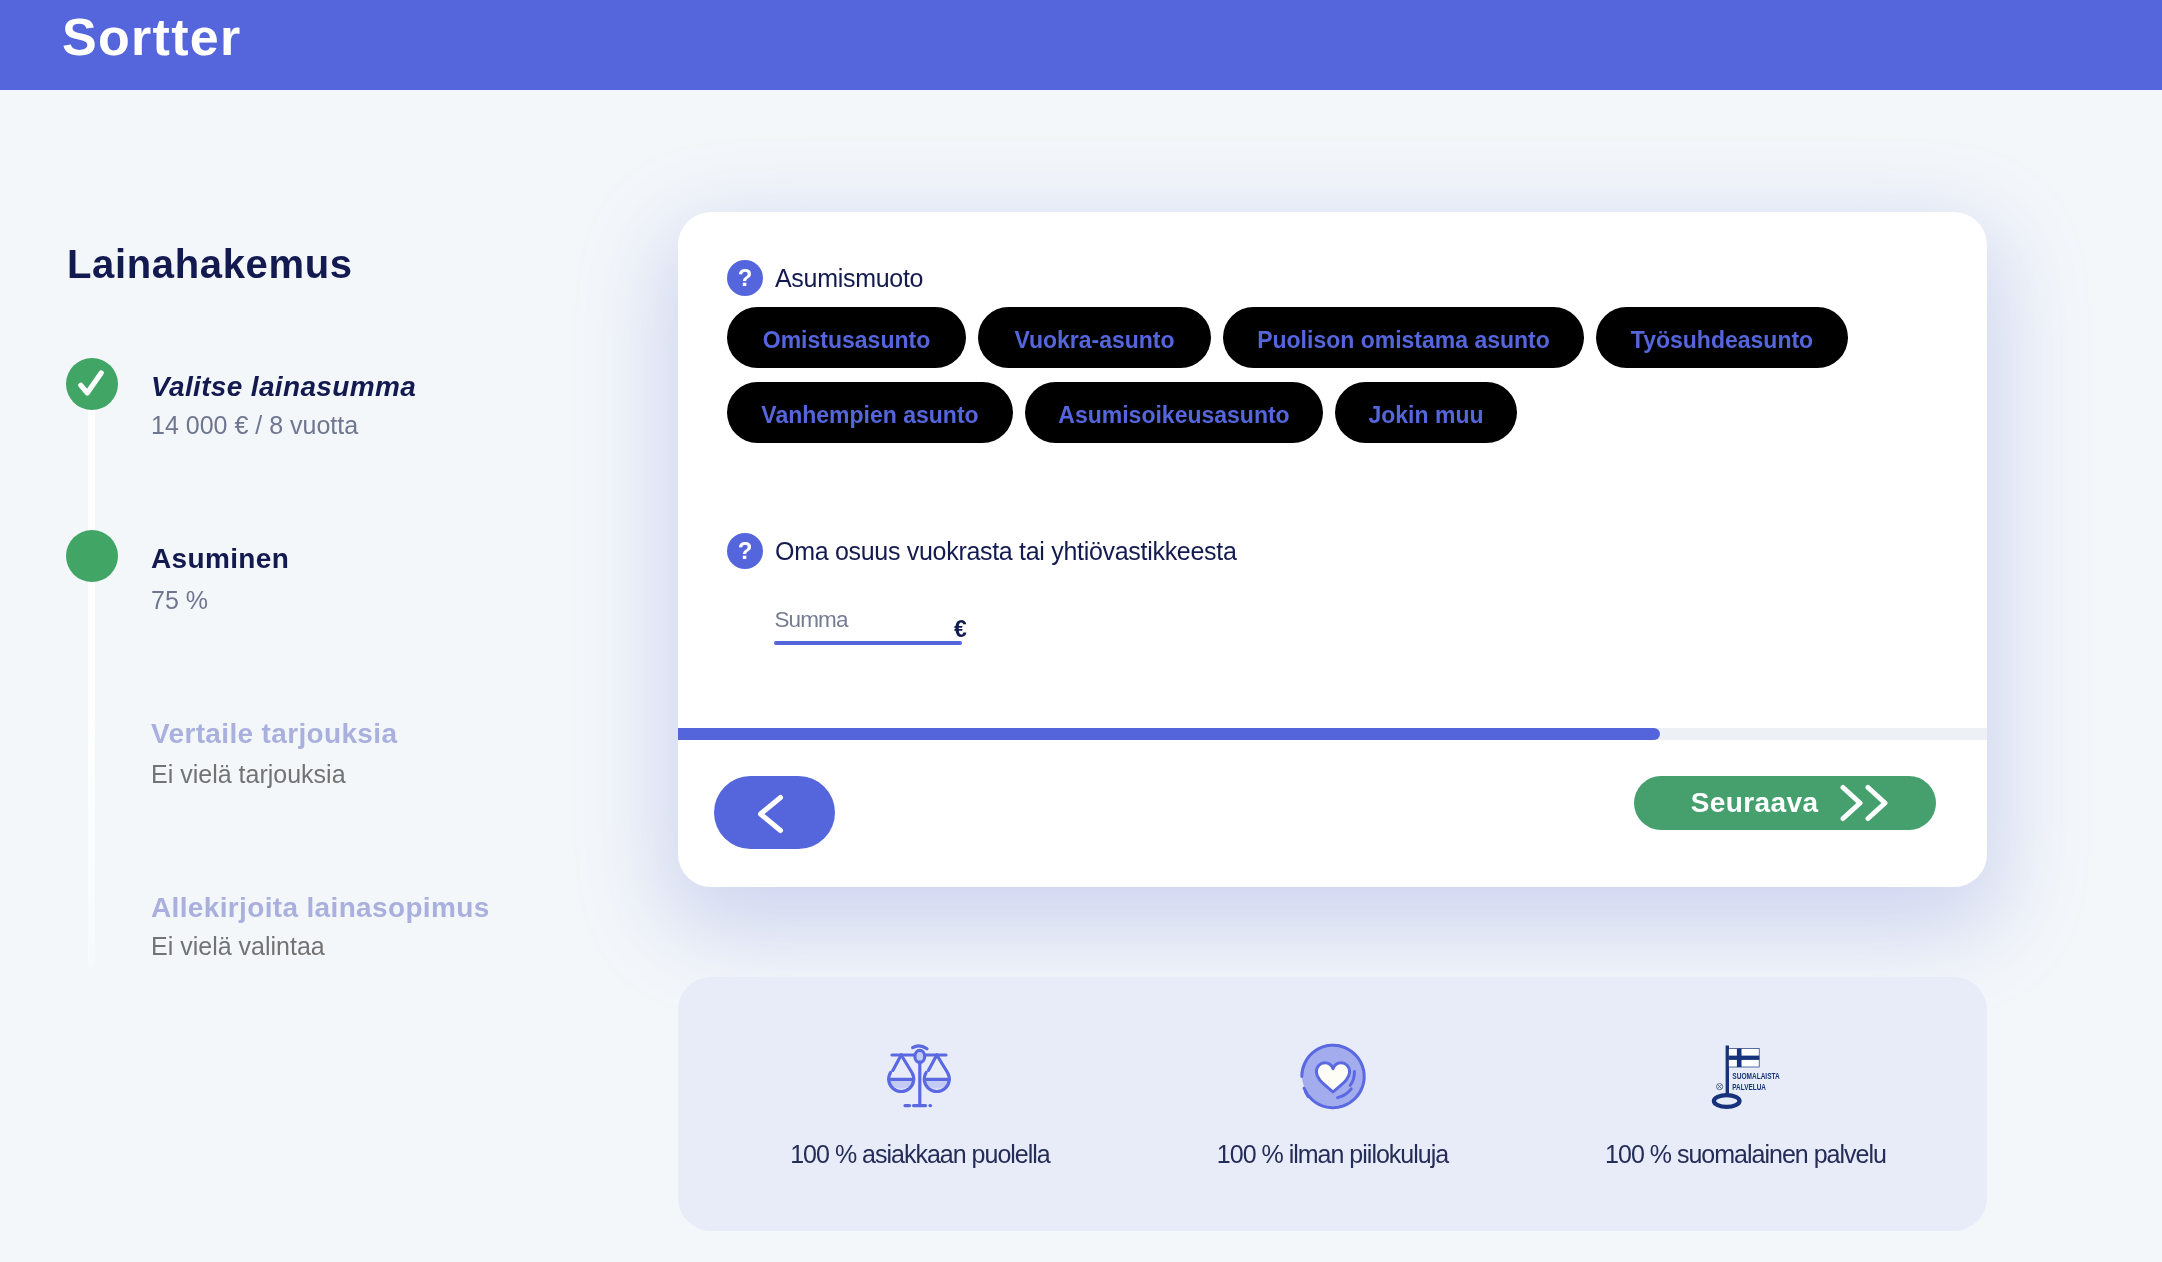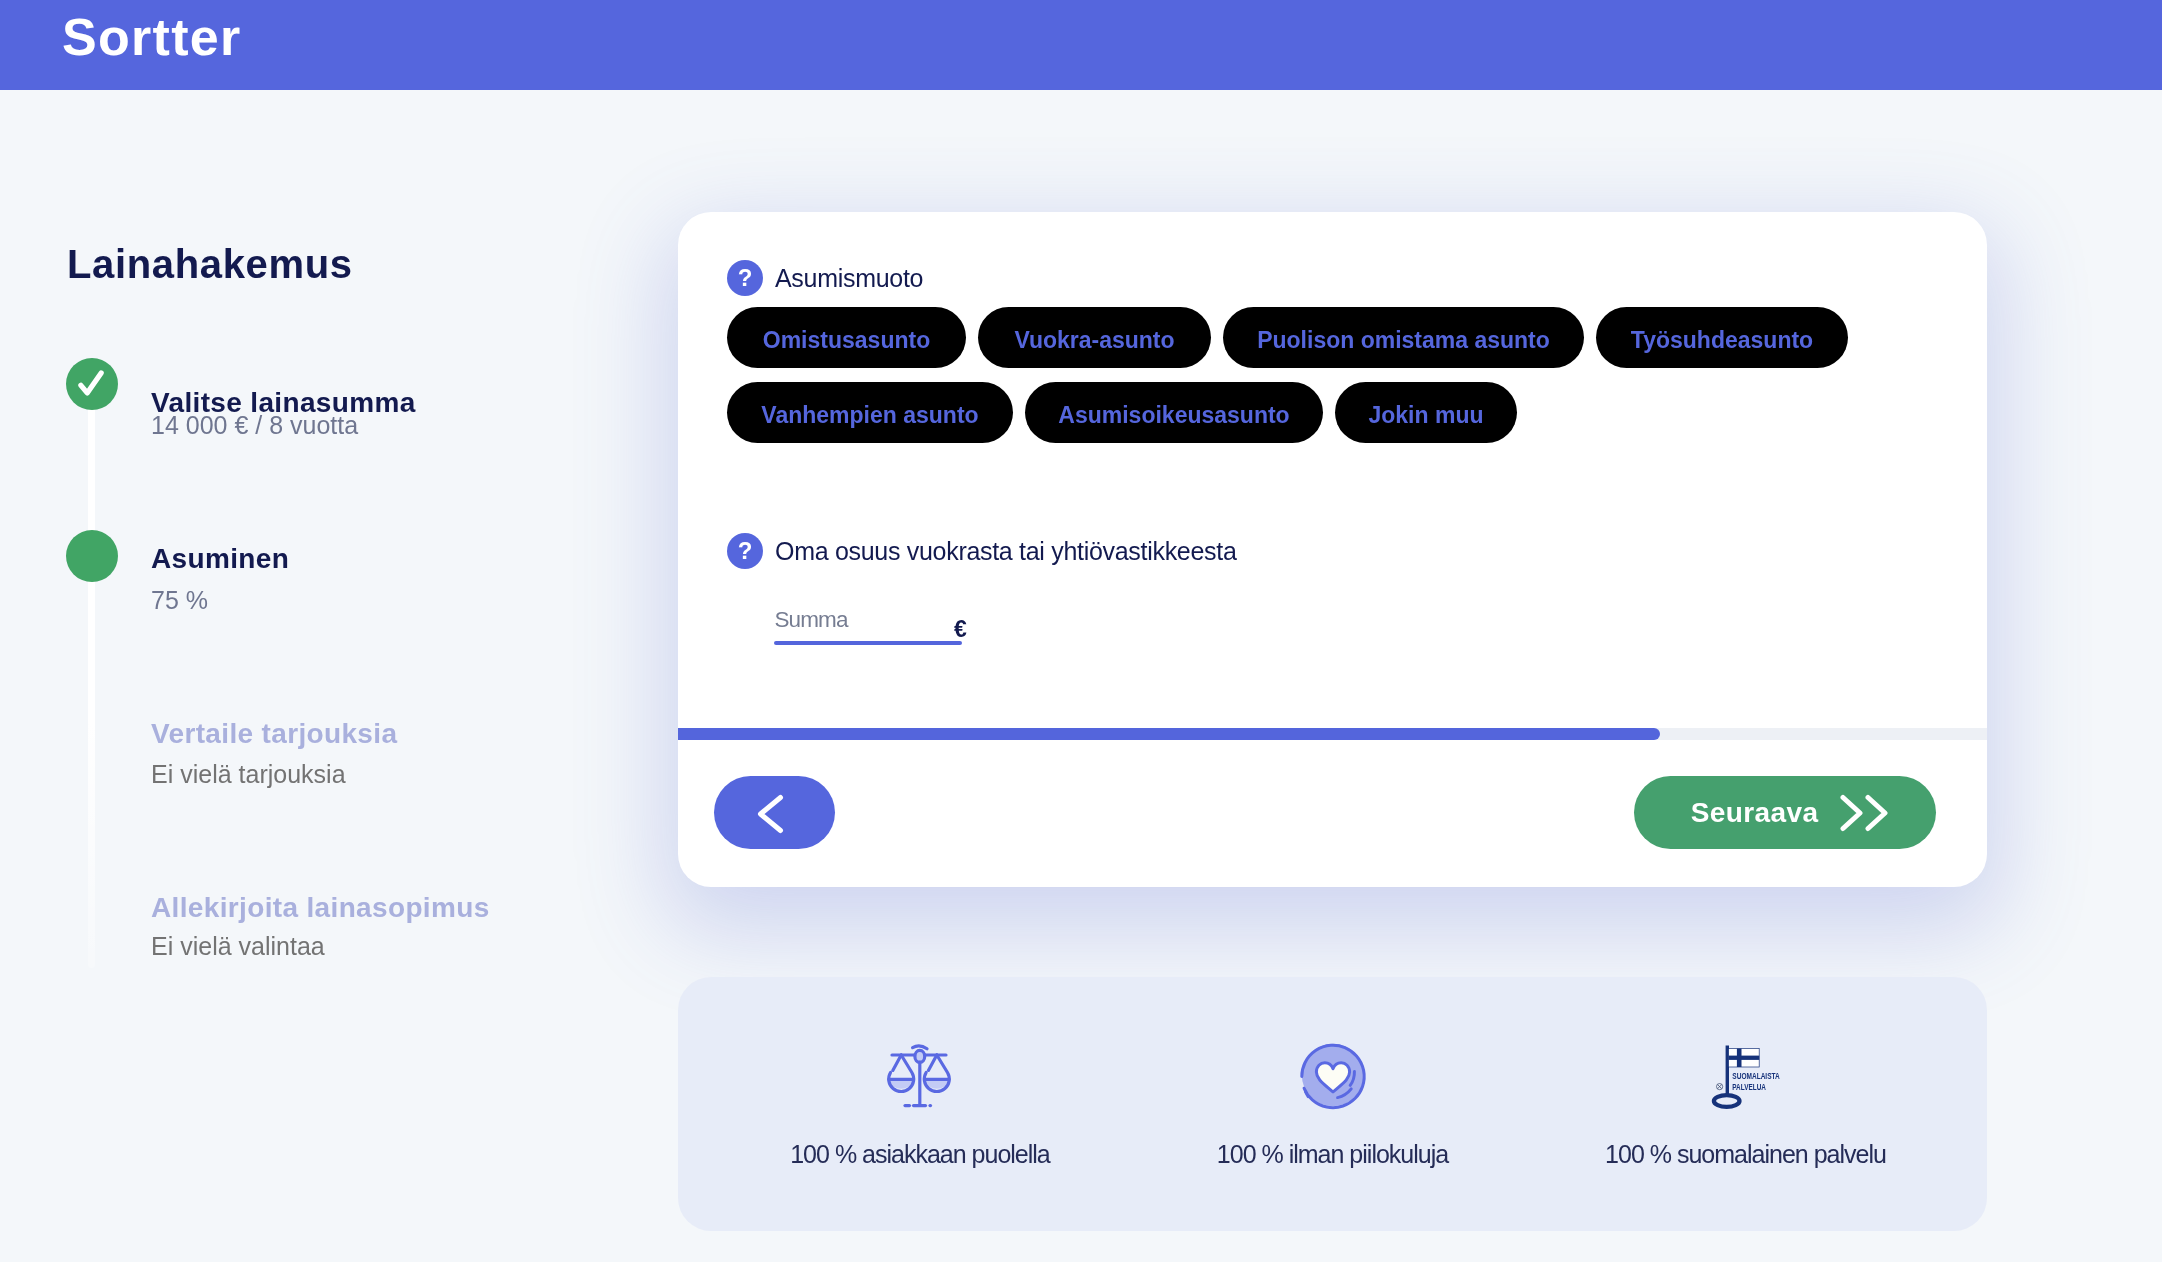--- a/index.html
+++ b/index.html
@@ -56,21 +56,21 @@
   .field-ph { position:absolute; left:0.5px; top:4.5px; font-size:22.5px; letter-spacing:-0.9px; color:#767d92; line-height:1; }
   .field-eur { position:absolute; left:180px; top:13.5px; font-size:23px; font-weight:700; color:#131a4f; line-height:1; }
 
   .progress-track { position:absolute; left:678px; top:728px; width:1309px; height:12px;
                     background:#edf0f5; }
   .progress-fill { position:absolute; left:0; top:0; height:12px; background:#5465dc;
                    border-radius:0 6px 6px 0; }
 
   .btn-back { position:absolute; left:714px; top:776px; width:121px; height:73px;
               border-radius:37px; background:#5566dd; }
-  .btn-next { position:absolute; left:1634px; top:776px; width:302px; height:73px;
+  .btn-next { position:absolute; left:1634px; top:776px; width:302px; height:54px;
               border-radius:37px; background:#45a06e; display:flex; align-items:center;
               justify-content:center; gap:22px; padding-left:9px; }
   .btn-next-label { font-size:28px; font-weight:700; color:#fff; letter-spacing:0.4px; line-height:1; }
   .chev-back { position:absolute; left:43px; top:18px; }
 
   
   .trust { position:absolute; left:678px; top:977px; width:1309px; height:254px;
            background:#e7ecf8; border-radius:33px; }
   .trust-item { position:absolute; top:0; width:420px; height:254px;
                 display:flex; flex-direction:column; align-items:center; }
@@ -89,21 +89,21 @@
   <div class="left-title">Lainahakemus</div>
 
   <div>
     <div class="rail"></div>
 
     <div class="dot" style="top:358px;">
       <svg width="52" height="52" viewBox="0 0 52 52">
         <path d="M14.9 27.3 L21.2 34.9 L35.2 14.9" fill="none" stroke="#fff" stroke-width="5.2" stroke-linecap="round" stroke-linejoin="round"></path>
       </svg>
     </div>
-    <div class="s-title" style="top:389px;">Valitse lainasumma</div>
+    <div class="s-title" style="top:373px;font-style:italic;">Valitse lainasumma</div>
     <div class="s-sub" style="top:412.5px;">14 000 € / 8 vuotta</div>
 
     <div class="dot" style="top:530px;"></div>
     <div class="s-title" style="top:545px;">Asuminen</div>
     <div class="s-sub" style="top:588px;">75 %</div>
 
     <div class="s-title muted" style="top:719.5px;">Vertaile tarjouksia</div>
     <div class="s-sub muted" style="top:761.5px;">Ei vielä tarjouksia</div>
 
     <div class="s-title muted" style="top:894px;">Allekirjoita lainasopimus</div>

